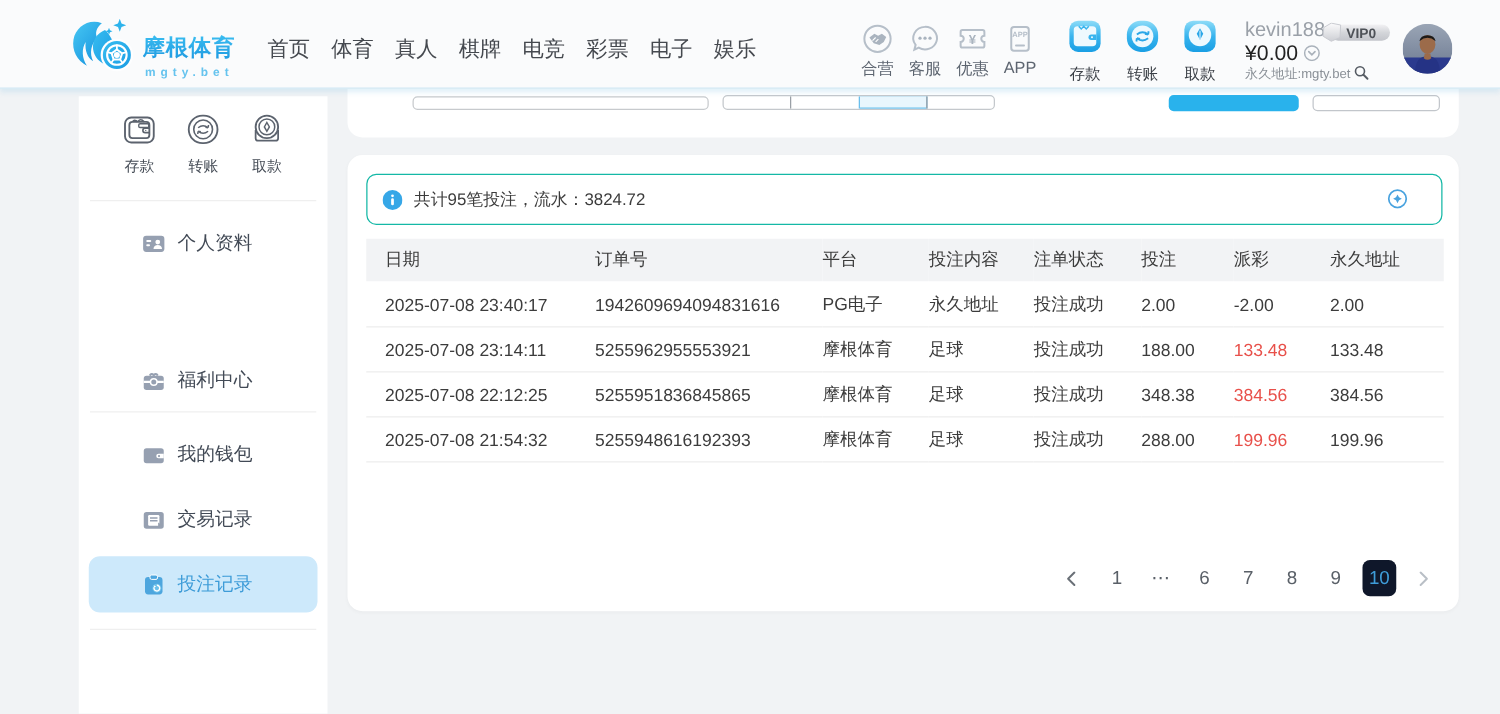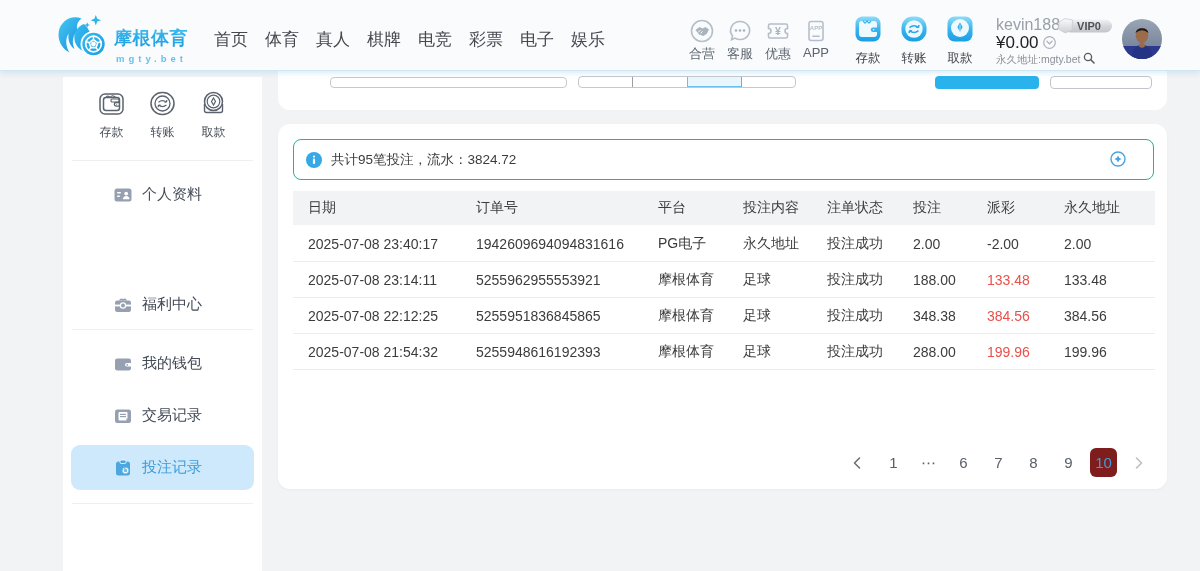--- a/index.html
+++ b/index.html
@@ -58,21 +58,21 @@
 #infobar svg.ii { margin-left:12px; }
 #refresh { position:absolute; left:832px; top:27px; }
 table { position:absolute; left:15px; top:67px; width:862px; border-collapse:collapse; table-layout:fixed; }
 th { background:#f2f3f5; font-weight:normal; font-size:14px; color:#3c3c3c; text-align:left; height:34px; padding:0; }
 td { font-size:14px; color:#3c3c3c; text-align:left; height:36px; padding:2px 0 0 0; border-bottom:1px solid #ededed; }
 tr td:first-child, tr th:first-child { padding-left:15px; }
 td.red { color:#e8504a; }
 #pager { position:absolute; right:23px; top:324px; display:flex; align-items:center; font-size:15px; color:#5a6068; }
 #pager .p { min-width:27px; height:29px; line-height:29px; text-align:center; margin-left:8px; }
 #pager .p.first { margin-left:18px; }
-#pager .p.act { background:#7f1d1d; color:#3e9cd8; border-radius:6px; }
+#pager .p.act { background:#0f172a; color:#3e9cd8; border-radius:6px; }
 #pager .arr { width:10px; height:29px; display:flex; align-items:center; justify-content:center; }
 </style>
 </head>
 <body>
 <div id="page">
 
   <div id="form-card">
     <div class="finput" style="left:52px; width:237px;"></div>
     <div id="seg">
         <div class="s"></div>

